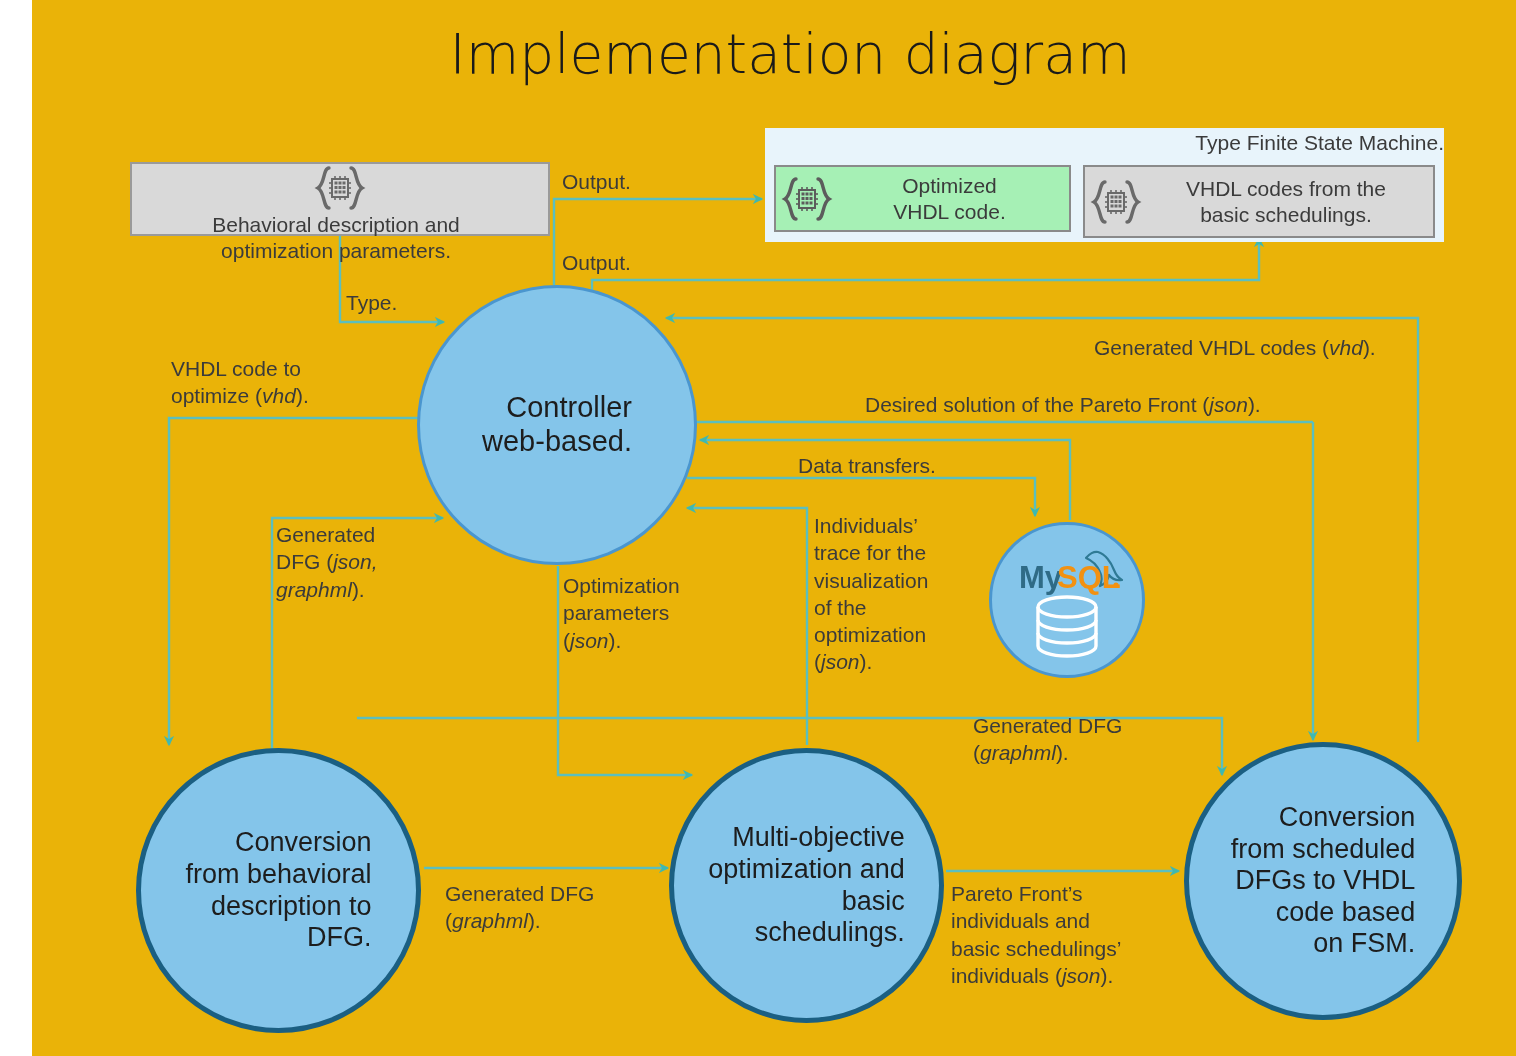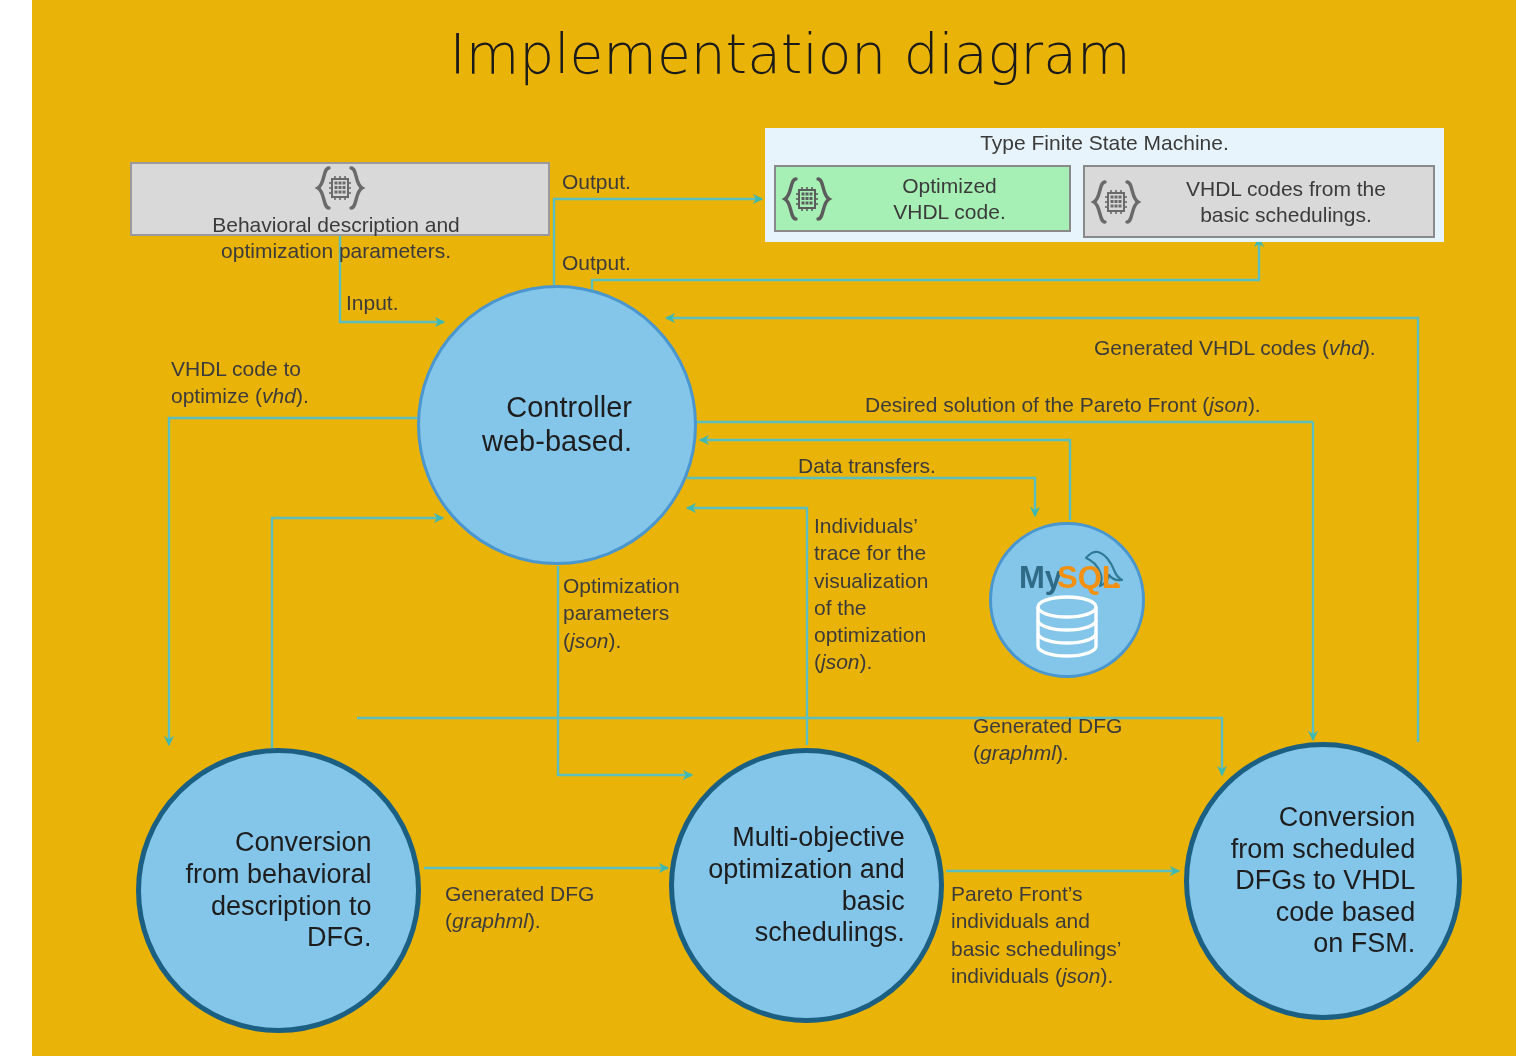--- a/index.html
+++ b/index.html
@@ -15,21 +15,21 @@
 
   
   .rbox{position:absolute;display:flex;align-items:center;box-sizing:border-box;}
   .rbox .chipicon{flex:0 0 auto;width:62px;display:flex;align-items:center;justify-content:center;}
   .rbox .rlabel{flex:1 1 auto;text-align:center;color:#3b3b3b;line-height:1.22;padding-right:8px;}
 
   #box-behavioral{left:98px;top:162px;width:420px;height:74px;background:#d9d9d9;border:2px solid #9a9a9a;flex-direction:column;}
   #box-behavioral .rlabel{font-size:21px;}
 
   #fsm-panel{position:absolute;left:733px;top:128px;width:679px;height:114px;background:#e8f4fb;}
-  #fsm-title{position:absolute;left:733px;top:131px;width:679px;text-align:center;font-size:21px;color:#3b3b3b;}
+  #fsm-title{position:absolute;left:733px;top:131px;width:679px;text-align:right;font-size:21px;color:#3b3b3b;}
   #box-optimized{left:742px;top:165px;width:297px;height:67px;background:#a6f0b5;border:2px solid #8a8a8a;}
   #box-optimized .rlabel{font-size:21px;}
   #box-basic{left:1051px;top:165px;width:352px;height:73px;background:#d9d9d9;border:2px solid #8a8a8a;}
   #box-basic .rlabel{font-size:21px;}
 
   
   .circ{position:absolute;border-radius:50%;display:flex;align-items:center;justify-content:center;
         box-sizing:border-box;text-align:right;color:#1d1d1d;line-height:1.17;}
   #c-controller{left:385px;top:285px;width:280px;height:280px;background:#84c5ea;border:3px solid #4a96cf;font-size:29px;}
   #c-conv-dfg{left:104px;top:748px;width:285px;height:285px;background:#84c5ea;border:5px solid #1b5f82;font-size:27px;padding:0 18px;}
@@ -246,22 +246,23 @@
           <path d="M37,73 L37,112 C37,117.5 50,122 66,122 C82,122 95,117.5 95,112 L95,73"></path>
           <path d="M37,86 C37,91.5 50,96 66,96 C82,96 95,91.5 95,86"></path>
           <path d="M37,99 C37,104.5 50,109 66,109 C82,109 95,104.5 95,99"></path>
         </g>
       </svg>
     </span>
   </div>
 
   <div class="elab" id="l-output1">Output.</div>
   <div class="elab" id="l-output2">Output.</div>
-  <div class="elab" id="l-input">Input.</div>
+  <div class="elab" id="l-input">Type.</div>
   <div class="elab" id="l-vhdlopt">VHDL code to<br>optimize (<i>vhd</i>).</div>
+  <div class="elab" id="l-gendfg-json">Generated<br>DFG (<i>json,<br>graphml</i>).</div>
   <div class="elab" id="l-optparams">Optimization<br>parameters<br>(<i>json</i>).</div>
   <div class="elab" id="l-indivtrace">Individuals’<br>trace for the<br>visualization<br>of the<br>optimization<br>(<i>json</i>).</div>
   <div class="elab" id="l-datatransfers">Data transfers.</div>
   <div class="elab" id="l-desired">Desired solution of the Pareto Front (<i>json</i>).</div>
   <div class="elab" id="l-genvhdl">Generated VHDL codes (<i>vhd</i>).</div>
   <div class="elab" id="l-gendfg-graphml-r">Generated DFG<br>(<i>graphml</i>).</div>
   <div class="elab" id="l-gendfg-graphml-b">Generated DFG<br>(<i>graphml</i>).</div>
   <div class="elab" id="l-pareto">Pareto Front’s<br>individuals and<br>basic schedulings’<br>individuals (<i>json</i>).</div>
 
 </div>

